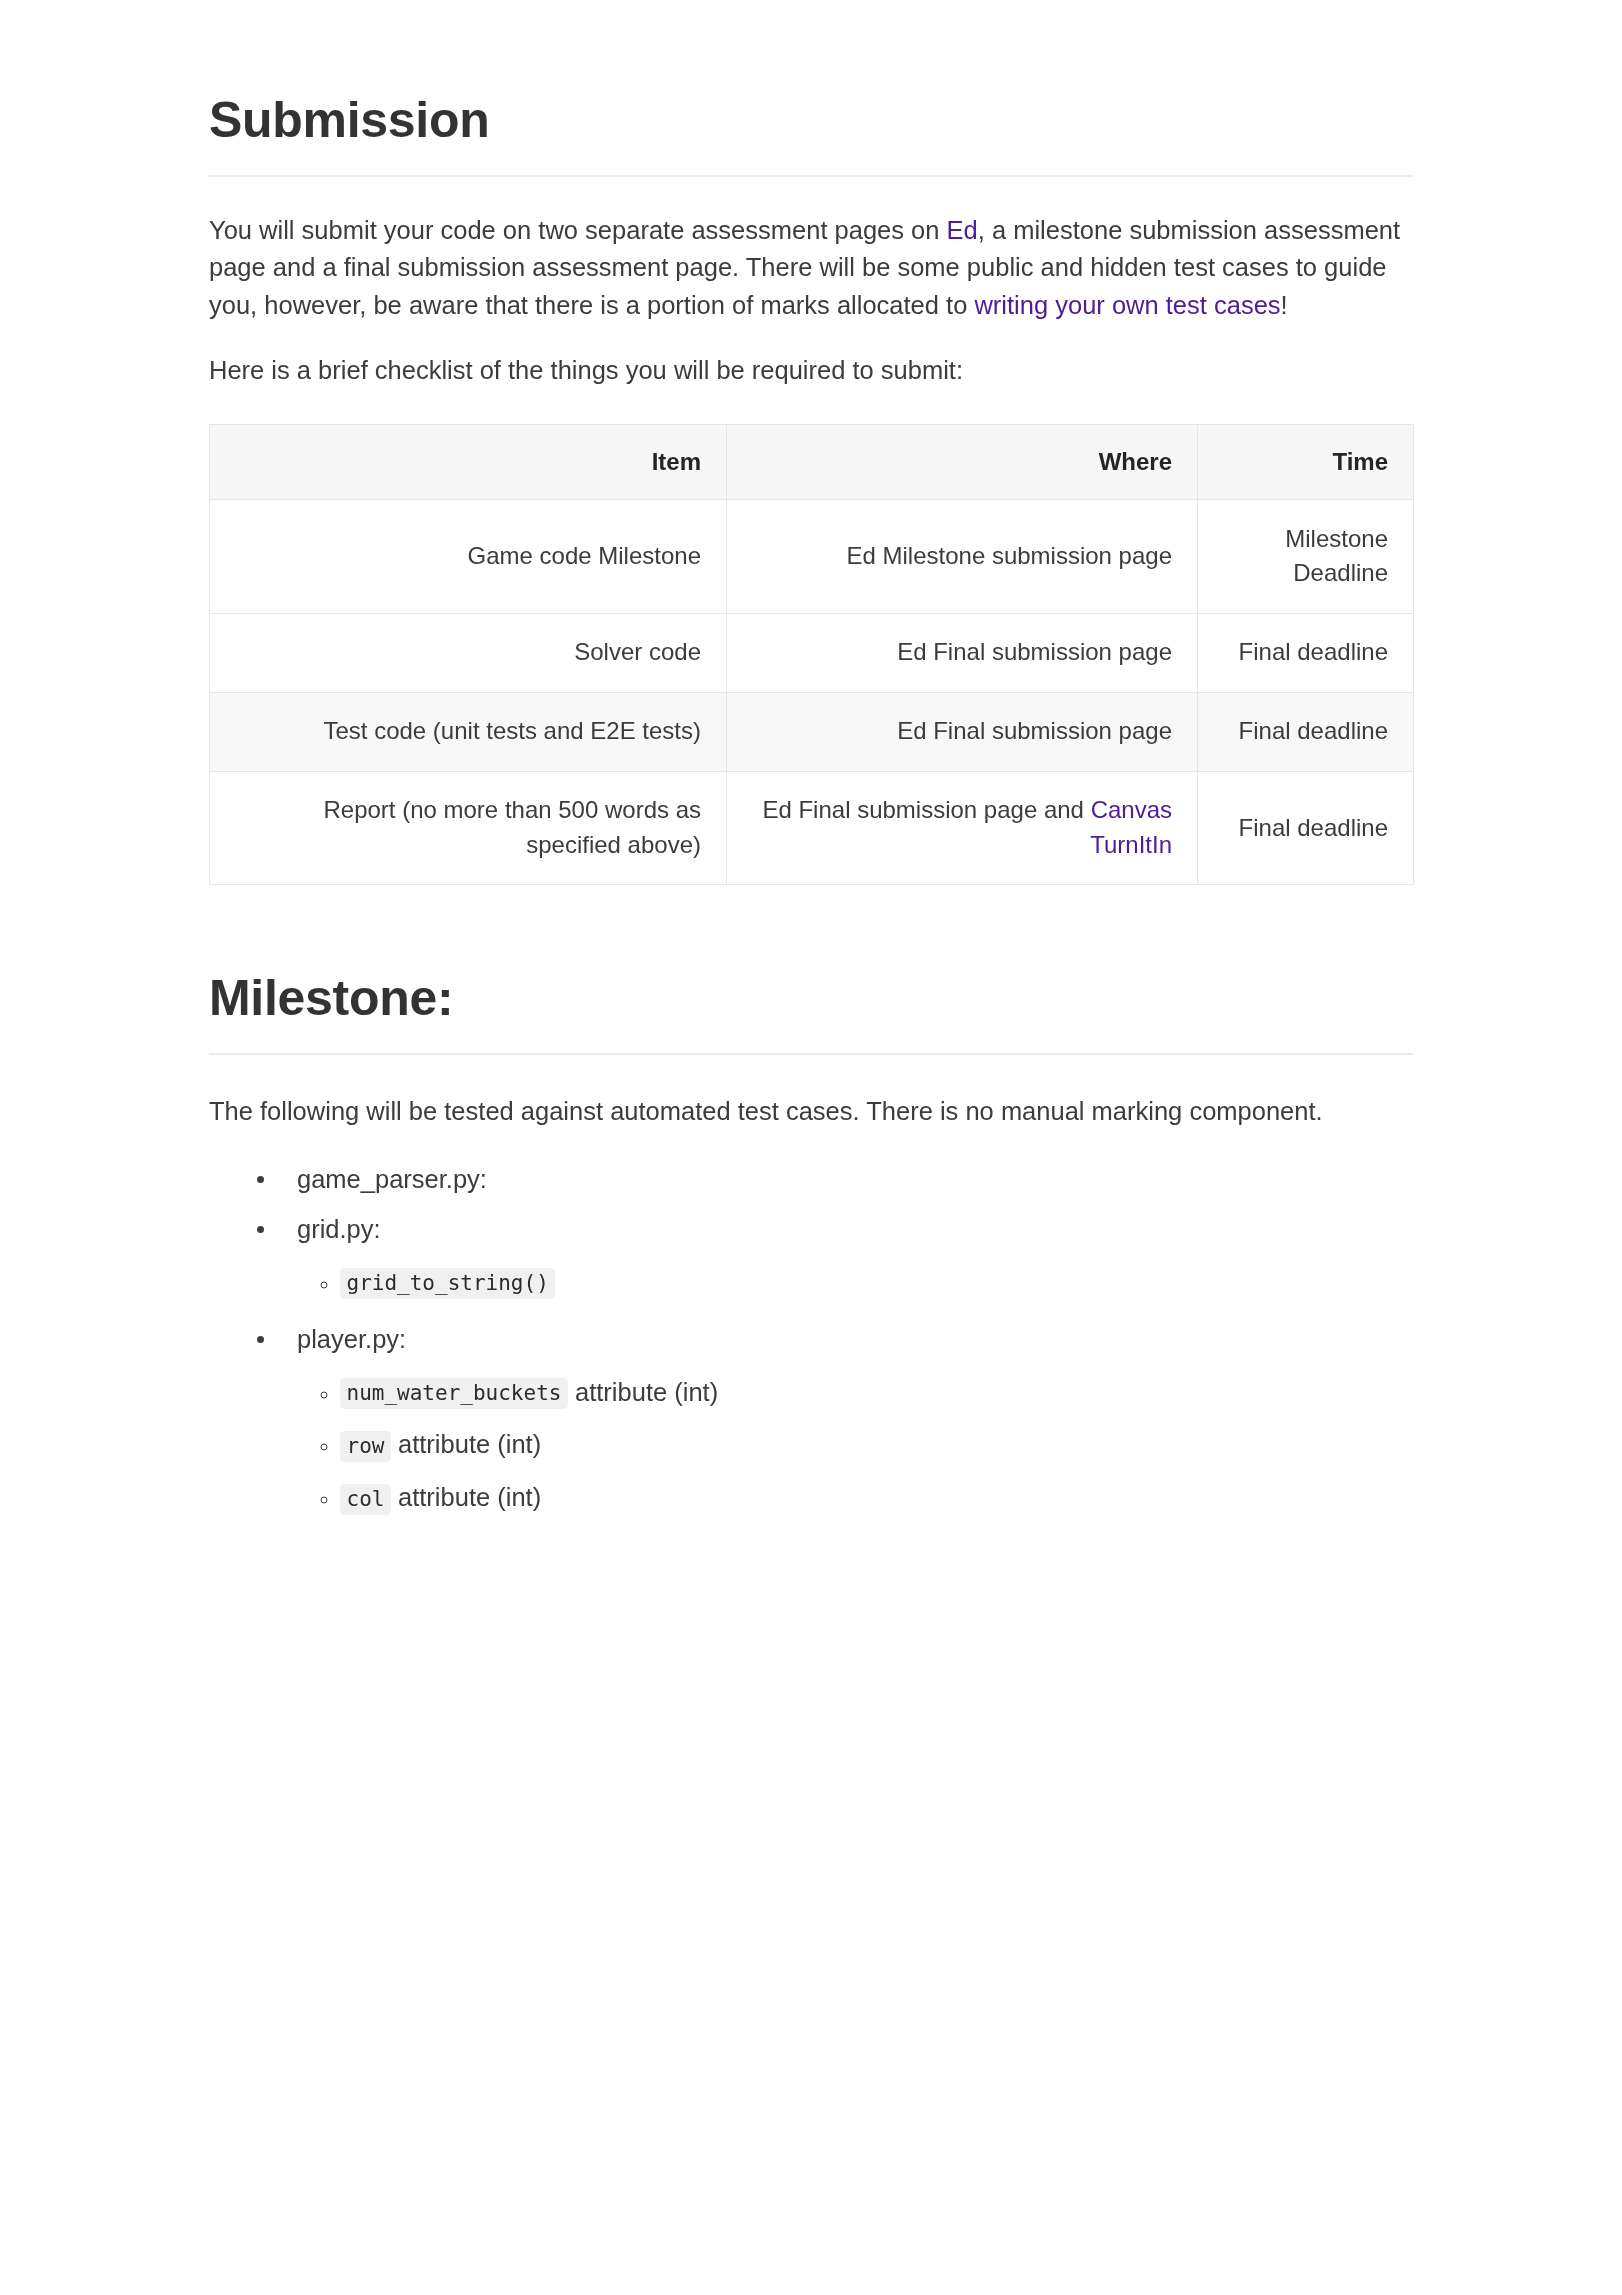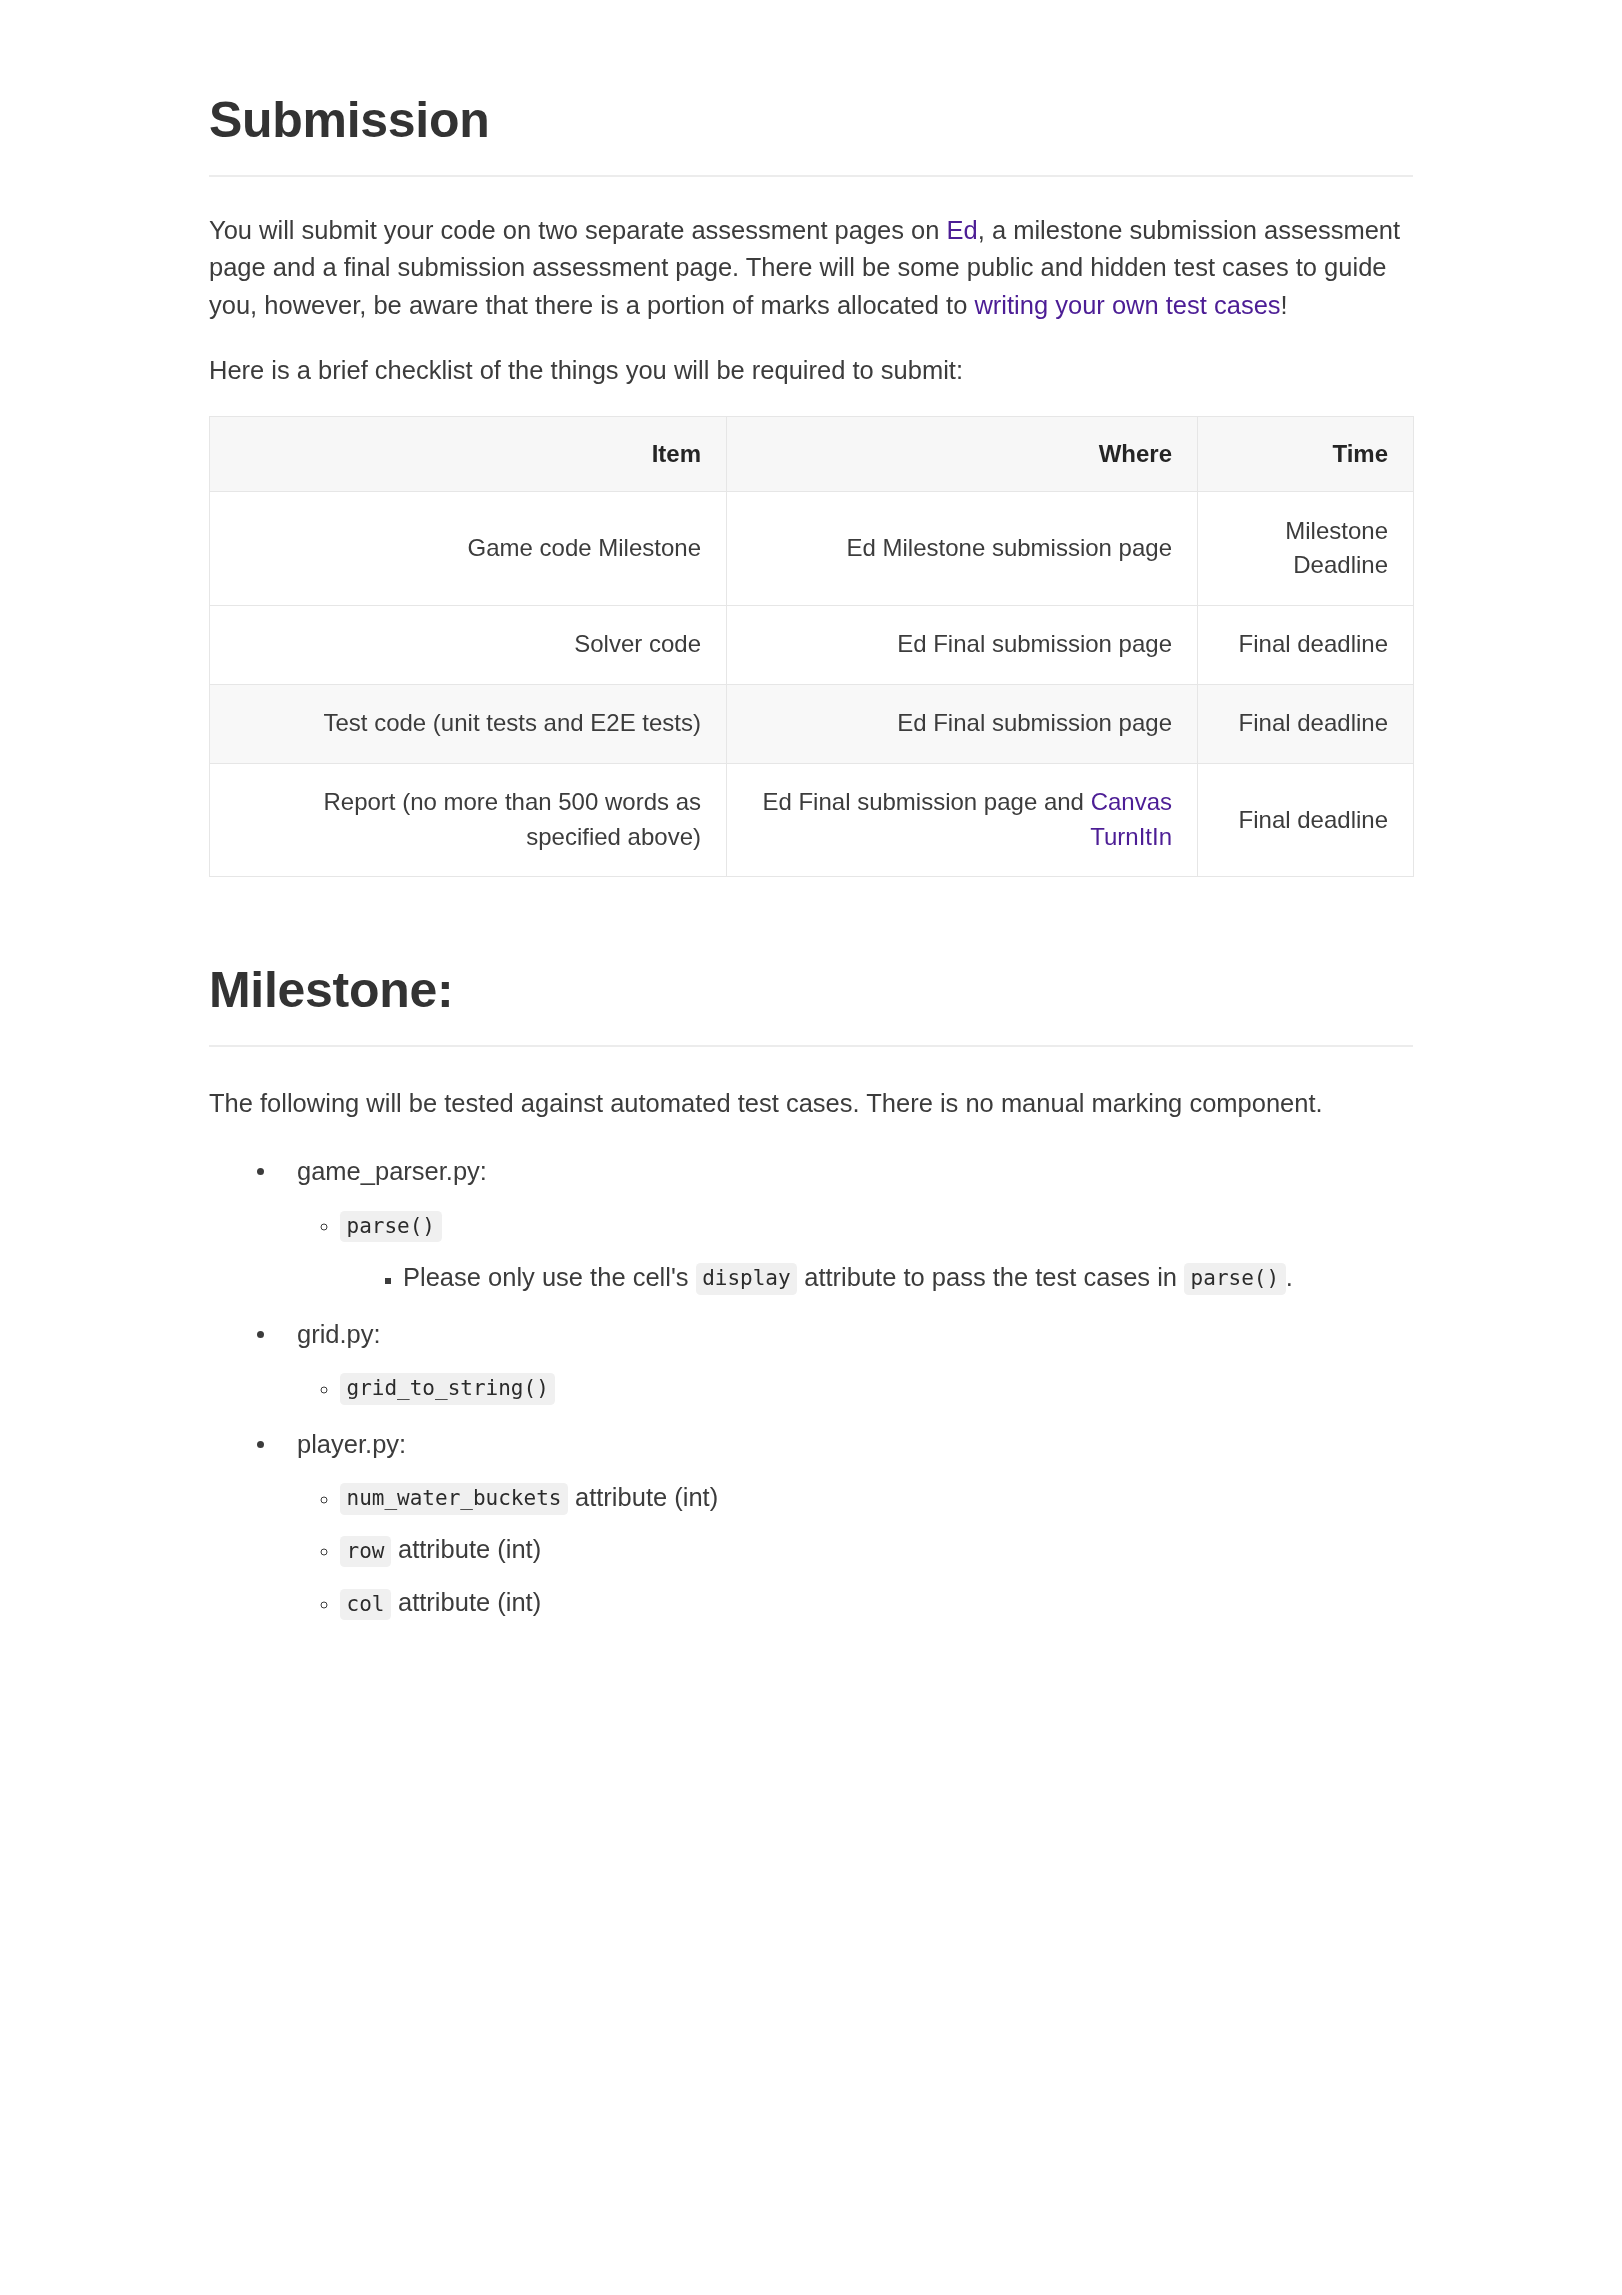--- a/index.html
+++ b/index.html
@@ -42,21 +42,21 @@
   }
 
   p.body-text {
     font-size: 25.5px;
     line-height: 1.48;
     color: #3c3c3c;
     margin: 0 0 27.5px 0;
     max-width: 1217px;
   }
   p.body-text.tight {
-    margin-bottom: 26px;
+    margin-bottom: 34px;
   }
   b, strong { font-weight: normal; color: #4c1d95; }
 
   
   table.checklist {
     border-collapse: collapse;
     width: 1204px;
     margin: 0 0 0 0;
     table-layout: fixed;
     font-size: 24px;
@@ -189,28 +189,20 @@
 
   <h1 class="doc-heading">Milestone:</h1>
   <div class="heading-rule second"></div>
 
   <p class="body-text">The following will be tested against automated test cases. There is no manual marking component.</p>
 
   <ul class="lvl1">
 
     <li>
       <span class="li-label">game_parser.py:</span>
-      <ul class="lvl2">
-        <li>
-          <code class="inline">parse()</code>
-          <ul class="lvl3">
-            <li><span>Please only use the cell's </span><code class="inline">display</code><span> attribute to pass the test cases in </span><code class="inline">parse()</code><span>.</span></li>
-          </ul>
-        </li>
-      </ul>
     </li>
 
     <li>
       <span class="li-label">grid.py:</span>
       <ul class="lvl2">
         <li>
           <code class="inline">grid_to_string()</code>
         </li>
       </ul>
     </li>

